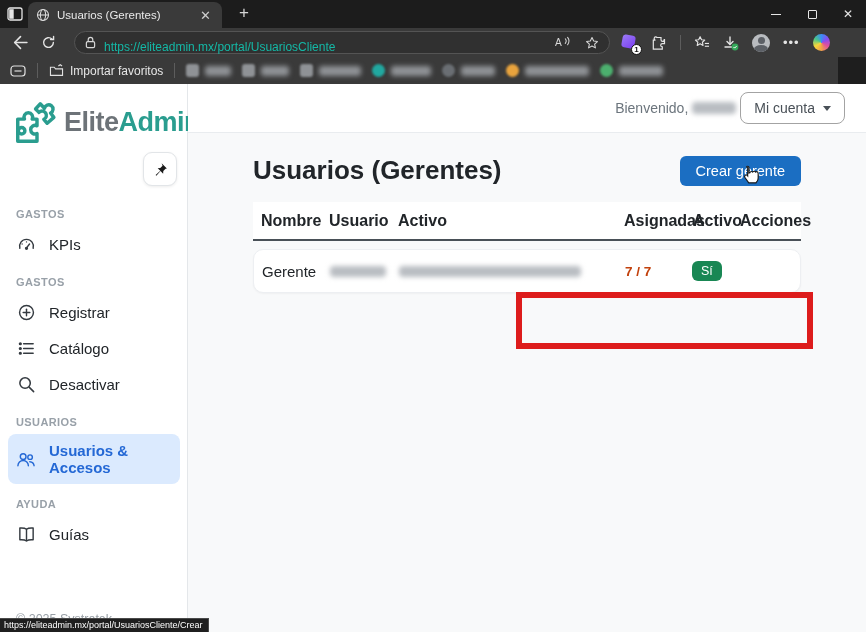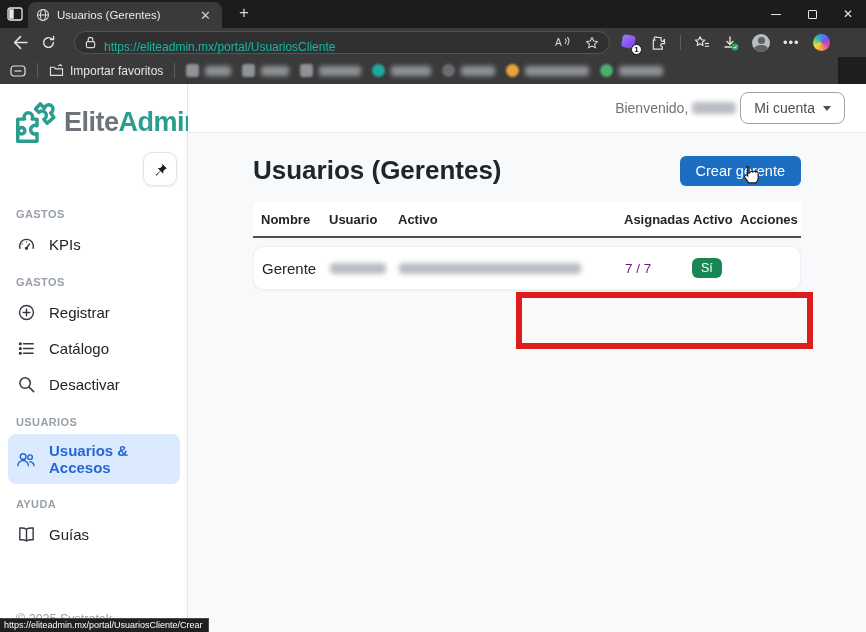--- a/index.html
+++ b/index.html
@@ -67,26 +67,26 @@
   .welcome-text { font-size:14px; color:#6c757d; }
   .account-btn { border:1px solid #a3a3a3; background:#fff; border-radius:8px; padding:7px 13px; font-size:14px; color:#495057; display:flex; align-items:center; gap:8px; }
   .caret-down { width:0; height:0; border-left:4.5px solid transparent; border-right:4.5px solid transparent; border-top:5px solid #495057; }
 
   .main-body { position:absolute; left:65px; top:49px; width:548px; }
   .title-row { display:flex; align-items:center; justify-content:space-between; margin-top:22px; }
   .page-title { font-size:26px; font-weight:600; color:#212529; }
   .create-btn { background:#1b6ec2; color:#fff; border:none; border-radius:6px; padding:7px 16px; font-size:14.5px; }
 
   .tbl-head { display:grid; grid-template-columns:68px 69px 1fr 69px 47px 53px; align-items:center; background:#fff; padding:10px 8px 9px 8px; margin-top:16px; border-bottom:2px solid #495057; }
-  .tbl-head span { font-size:13px; font-weight:bold; color:#212529; }
+  .tbl-head span { font-size:16px; font-weight:bold; color:#212529; }
   .row-card { background:#fff; border:1px solid #edeff2; border-radius:10px; box-shadow:0 1px 2px rgba(0,0,0,.04); margin-top:8px; }
   .data-row { display:grid; grid-template-columns:68px 69px 1fr 69px 47px 53px; align-items:center; padding:11px 8px; }
   .cell-text { font-size:15px; color:#212529; }
   .blur-pill { background:#b9bdc2; border-radius:4px; filter:blur(2.5px); }
-  .asignadas-val { font-size:13.5px; font-weight:normal; color:#701a75; padding-left:2px; }
+  .asignadas-val { font-size:13.5px; font-weight:bold; color:#c2410c; padding-left:2px; }
   .badge-si { display:inline-block; background:#198754; color:#fff; font-size:12.5px; font-weight:normal; border-radius:6px; padding:3px 9px; }
   .actions-row { display:flex; justify-content:flex-end; align-items:center; gap:7px; padding:12px 12px; }
   .action-btn { background:#fff; border:1px solid #ced4da; border-radius:6px; color:#6d757d; font-size:13px; padding:5px 11px; white-space:nowrap; }
   .action-btn.danger { border-color:#f3b7bd; color:#dc3545; }
 
   .annotation-rect { position:absolute; left:328px; top:208px; width:297px; height:57px; border:6px solid #dd1c1c; }
 
   .cursor { position:absolute; left:552px; top:80px; width:20px; height:22px; pointer-events:none; }
 
   .status-tooltip { position:absolute; left:0; bottom:0; background:#1f1f1f; border:1px solid #4a4a4a; border-left:none; border-bottom:none; color:#fff; font-size:9px; padding:1px 5px 2px 4px; white-space:nowrap; }

